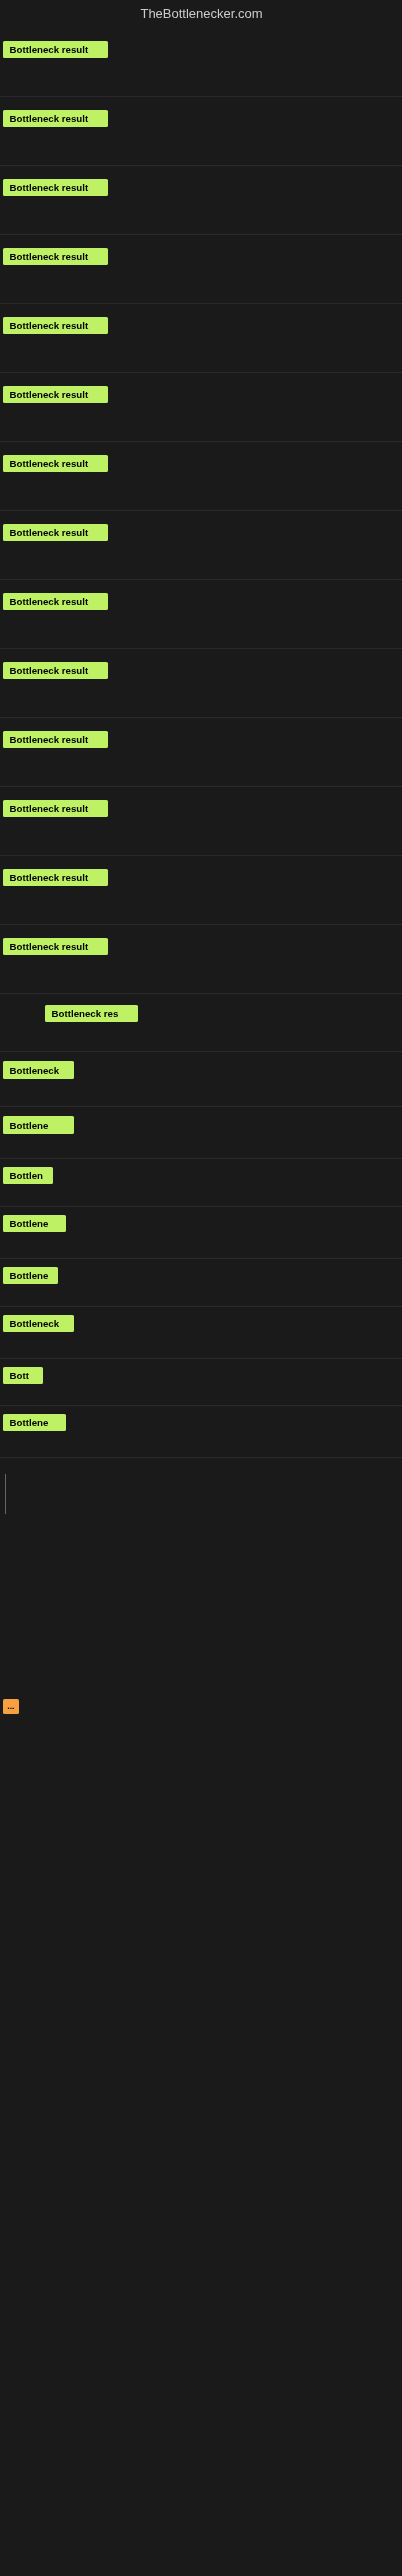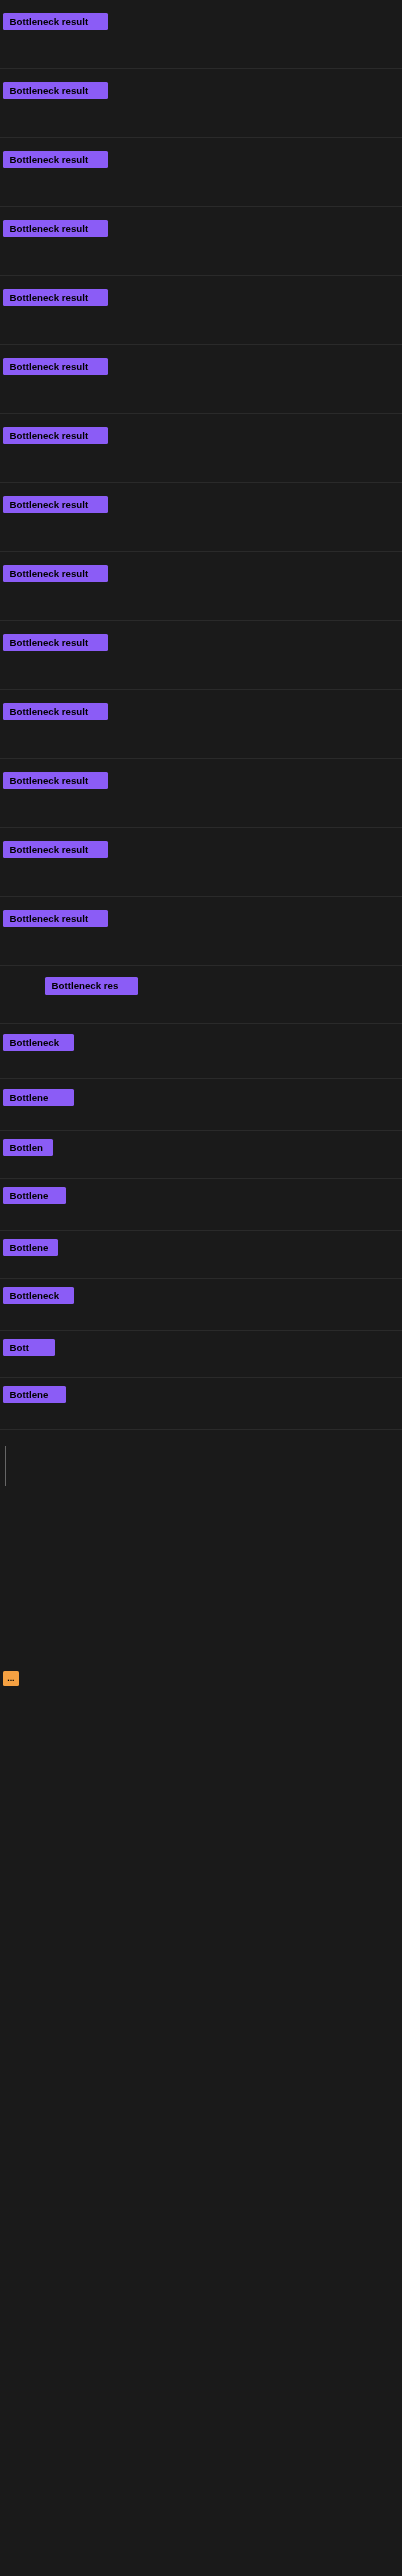--- a/index.html
+++ b/index.html
@@ -25,21 +25,21 @@
     }
 
     .bottleneck-item {
       display: flex;
       align-items: flex-start;
       padding: 6.4px 3.2px;
       border-bottom: 0.8px solid #2a2a2a;
     }
 
     .bottleneck-badge {
-      background-color: #8b5cf6;
+      background-color: #bef264;
       color: #000;
       font-size: 9.7px;
       font-weight: bold;
       padding: 3.2px 6.4px;
       border-radius: 1.6px;
       white-space: nowrap;
       display: inline-block;
     }
 
     
@@ -58,37 +58,38 @@
     .item-13 .bottleneck-badge { width: 105px; }
     .item-14 .bottleneck-badge { width: 105px; }
     .item-15 .bottleneck-badge { width: 93px; overflow: hidden; margin-left: 42px; }
     .item-16 .bottleneck-badge { width: 71px; overflow: hidden; }
     .item-17 .bottleneck-badge { width: 81px; overflow: hidden; }
     .item-18 .bottleneck-badge { width: 71px; overflow: hidden; }
     .item-19 .bottleneck-badge { width: 50px; overflow: hidden; }
     .item-20 .bottleneck-badge { width: 63px; overflow: hidden; }
     .item-21 .bottleneck-badge { width: 55px; overflow: hidden; }
     .item-22 .bottleneck-badge { width: 71px; overflow: hidden; }
-    .item-23 .bottleneck-badge { width: 52px; overflow: hidden; }
+    .item-23 .bottleneck-badge { width: 40px; overflow: hidden; }
     .item-24 .bottleneck-badge { width: 63px; overflow: hidden; }
 
     .small-badge {
       background-color: #f5a142;
       color: #000;
       font-size: 8.9px;
       font-weight: bold;
       padding: 2.4px 4px;
       border-radius: 1.6px;
       display: inline-block;
     }
   </style>
 </head>
 <body>
 
 <div>
+  <div class="site-title">TheBottlenecker.com</div>
 
   <div class="bottleneck-item item-1" style="height:69px; padding-top:13px;">
     <span class="bottleneck-badge">Bottleneck result</span>
   </div>
 
   <div class="bottleneck-item item-2" style="height:69px; padding-top:13px;">
     <span class="bottleneck-badge">Bottleneck result</span>
   </div>
 
   <div class="bottleneck-item item-3" style="height:69px; padding-top:13px;">

